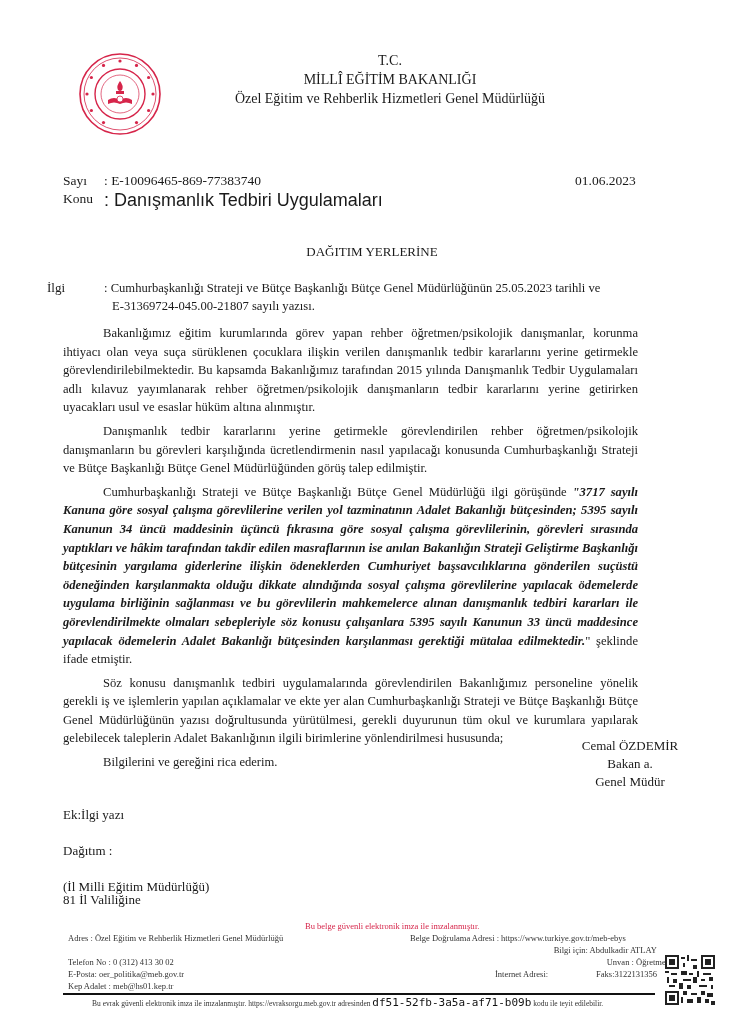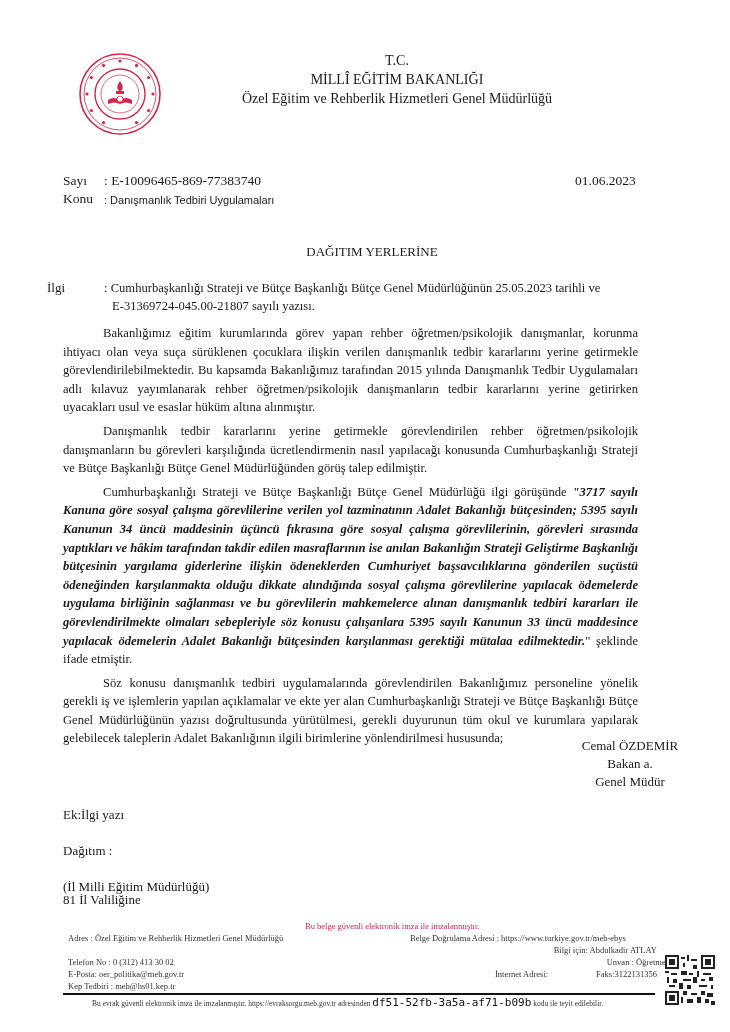--- a/index.html
+++ b/index.html
@@ -1,20 +1,20 @@
 <!DOCTYPE html>
 <html><head>
 <meta charset="utf-8">
 <style>
   html, body { margin: 0; padding: 0; background: #ffffff; }
   body { width: 730px; height: 1032px; position: relative; overflow: hidden;
          font-family: "Liberation Serif", serif; color: #1a1a1a; }
   .abs { position: absolute; }
   .logo { left: 78px; top: 52px; width: 84px; height: 84px; }
-  .hdr { left: 197px; width: 400px; text-align: center; font-size: 14px; line-height: 18px; }
+  .hdr { left: 190px; width: 400px; text-align: center; font-size: 14px; line-height: 18px; }
   .meta { font-size: 13.5px; line-height: 18px; }
   .sans { font-family: "Liberation Sans", sans-serif; font-size: 12.5px; }
   .body-text { left: 63px; width: 575px; font-size: 12.6px; line-height: 18.6px; text-align: justify; }
   .body-text p { margin: 0; text-indent: 40px; }
   .body-text p.sp { margin-top: 5px; }
   .body-text em { font-weight: bold; font-style: italic; }
   .sig { left: 560px; width: 140px; text-align: center; font-size: 13px; line-height: 18px; }
   .foot { font-size: 8.5px; line-height: 11.5px; font-family: "Liberation Serif", serif; color: #333; }
   .red { color: #d6254a; }
   .rule { left: 63px; width: 592px; top: 993px; height: 2px; background: #111; }
@@ -49,54 +49,55 @@
 </svg>
 
 <div class="abs hdr" style="top:52px;">T.C.</div>
 <div class="abs hdr" style="top:71px;">MİLLÎ EĞİTİM BAKANLIĞI</div>
 <div class="abs hdr" style="top:90px;">Özel Eğitim ve Rehberlik Hizmetleri Genel Müdürlüğü</div>
 
 <div class="abs meta" style="left:63px; top:172px;">Sayı</div>
 <div class="abs meta" style="left:104px; top:172px;">: E-10096465-869-77383740</div>
 <div class="abs meta" style="left:575px; top:172px;">01.06.2023</div>
 <div class="abs meta" style="left:63px; top:190px;">Konu</div>
-<div class="abs meta sans" style="left:104px; top:191px; font-size:11px;">: Danışmanlık Tedbiri Uygulamaları</div>
+<div class="abs meta sans" style="left:104px; top:191px; font-size:18px;">: Danışmanlık Tedbiri Uygulamaları</div>
 
 <div class="abs meta" style="left:7px; width:730px; text-align:center; top:243px; font-size:13px;">DAĞITIM YERLERİNE</div>
 
 <div class="abs meta" style="left:47px; top:279px; font-size:13px;">İlgi</div>
 <div class="abs meta" style="left:104px; top:279px; font-size:12.6px;">: Cumhurbaşkanlığı Strateji ve Bütçe Başkanlığı Bütçe Genel Müdürlüğünün 25.05.2023 tarihli ve</div>
 <div class="abs meta" style="left:112px; top:297px; font-size:12.6px;">E-31369724-045.00-21807 sayılı yazısı.</div>
 
 <div class="abs body-text" style="top:324px;">
   <p>Bakanlığımız eğitim kurumlarında görev yapan rehber öğretmen/psikolojik danışmanlar, korunma ihtiyacı olan veya suça sürüklenen çocuklara ilişkin verilen danışmanlık tedbir kararlarını yerine getirmekle görevlendirilebilmektedir. Bu kapsamda Bakanlığımız tarafından 2015 yılında Danışmanlık Tedbir Uygulamaları adlı kılavuz yayımlanarak rehber öğretmen/psikolojik danışmanların tedbir kararlarını yerine getirirken uyacakları usul ve esaslar hüküm altına alınmıştır.</p>
   <p class="sp">Danışmanlık tedbir kararlarını yerine getirmekle görevlendirilen rehber öğretmen/psikolojik danışmanların bu görevleri karşılığında ücretlendirmenin nasıl yapılacağı konusunda Cumhurbaşkanlığı Strateji ve Bütçe Başkanlığı Bütçe Genel Müdürlüğünden görüş talep edilmiştir.</p>
   <p class="sp"><span>Cumhurbaşkanlığı Strateji ve Bütçe Başkanlığı Bütçe Genel Müdürlüğü ilgi görüşünde </span><em>"3717 sayılı Kanuna göre sosyal çalışma görevlilerine verilen yol tazminatının Adalet Bakanlığı bütçesinden; 5395 sayılı Kanunun 34 üncü maddesinin üçüncü fıkrasına göre sosyal çalışma görevlilerinin, görevleri sırasında yaptıkları ve hâkim tarafından takdir edilen masraflarının ise anılan Bakanlığın Strateji Geliştirme Başkanlığı bütçesinin yargılama giderlerine ilişkin ödeneklerden Cumhuriyet başsavcılıklarına gönderilen suçüstü ödeneğinden karşılanmakta olduğu dikkate alındığında sosyal çalışma görevlilerine yapılacak ödemelerde uygulama birliğinin sağlanması ve bu görevlilerin mahkemelerce alınan danışmanlık tedbiri kararları ile görevlendirilmekte olmaları sebepleriyle söz konusu çalışanlara 5395 sayılı Kanunun 33 üncü maddesince yapılacak ödemelerin Adalet Bakanlığı bütçesinden karşılanması gerektiği mütalaa edilmektedir.</em><span>" şeklinde ifade etmiştir.</span></p>
   <p class="sp">Söz konusu danışmanlık tedbiri uygulamalarında görevlendirilen Bakanlığımız personeline yönelik gerekli iş ve işlemlerin yapılan açıklamalar ve ekte yer alan Cumhurbaşkanlığı Strateji ve Bütçe Başkanlığı Bütçe Genel Müdürlüğünün yazısı doğrultusunda yürütülmesi, gerekli duyurunun tüm okul ve kurumlara yapılarak gelebilecek taleplerin Adalet Bakanlığının ilgili birimlerine yönlendirilmesi hususunda;</p>
+  <p class="sp">Bilgilerini ve gereğini rica ederim.</p>
 </div>
 
 <div class="abs sig" style="top:737px;">Cemal  ÖZDEMİR</div>
 <div class="abs sig" style="top:755px;">Bakan a.</div>
 <div class="abs sig" style="top:773px;">Genel Müdür</div>
 
 <div class="abs meta" style="left:63px; top:806px; font-size:13px;">Ek:İlgi yazı</div>
 <div class="abs meta" style="left:63px; top:842px; font-size:13px;">Dağıtım :</div>
 <div class="abs meta" style="left:63px; top:860px; font-size:13px;margin-top:31px;">81 İl Valiliğine</div>
 <div class="abs meta" style="left:63px; top:878px; font-size:13px;">(İl Milli Eğitim Müdürlüğü)</div>
 
 <div class="abs foot red" style="left:305px; top:921px;">Bu belge güvenli  elektronik imza ile imzalanmıştır.</div>
 <div class="abs foot" style="left:68px; top:933px;">Adres : Özel Eğitim ve Rehberlik Hizmetleri Genel Müdürlüğü</div>
 <div class="abs foot" style="left:410px; top:933px;">Belge Doğrulama Adresi : https://www.turkiye.gov.tr/meb-ebys</div>
 <div class="abs foot" style="right:73px; top:945px; text-align:right;">Bilgi için:  Abdulkadir  ATLAY</div>
 <div class="abs foot" style="left:68px; top:957px;">Telefon No : 0 (312) 413 30 02</div>
 <div class="abs foot" style="right:60px; top:957px; text-align:right;">Unvan : Öğretmen</div>
 <div class="abs foot" style="left:68px; top:969px;">E-Posta: oer_politika@meb.gov.tr</div>
 <div class="abs foot" style="left:495px; top:969px;">İnternet Adresi:</div>
 <div class="abs foot" style="right:73px; top:969px; text-align:right;">Faks:3122131356</div>
-<div class="abs foot" style="left:68px; top:981px;">Kep Tedbiri : meb@hs01.kep.tr</div>
+<div class="abs foot" style="left:68px; top:981px;">Kep Adalet : meb@hs01.kep.tr</div>
 
 <div class="abs rule"></div>
 
 <div class="abs foot" style="left:92px; top:997px; font-size:7.5px; white-space:nowrap;">
   <span>Bu evrak güvenli elektronik imza ile imzalanmıştır. https://evraksorgu.meb.gov.tr adresinden</span>
   <span class="code">df51-52fb-3a5a-af71-b09b</span>
   <span>kodu ile teyit edilebilir.</span>
 </div>
 
 <svg class="abs qr" viewBox="0 0 25 25" shape-rendering="crispEdges">

